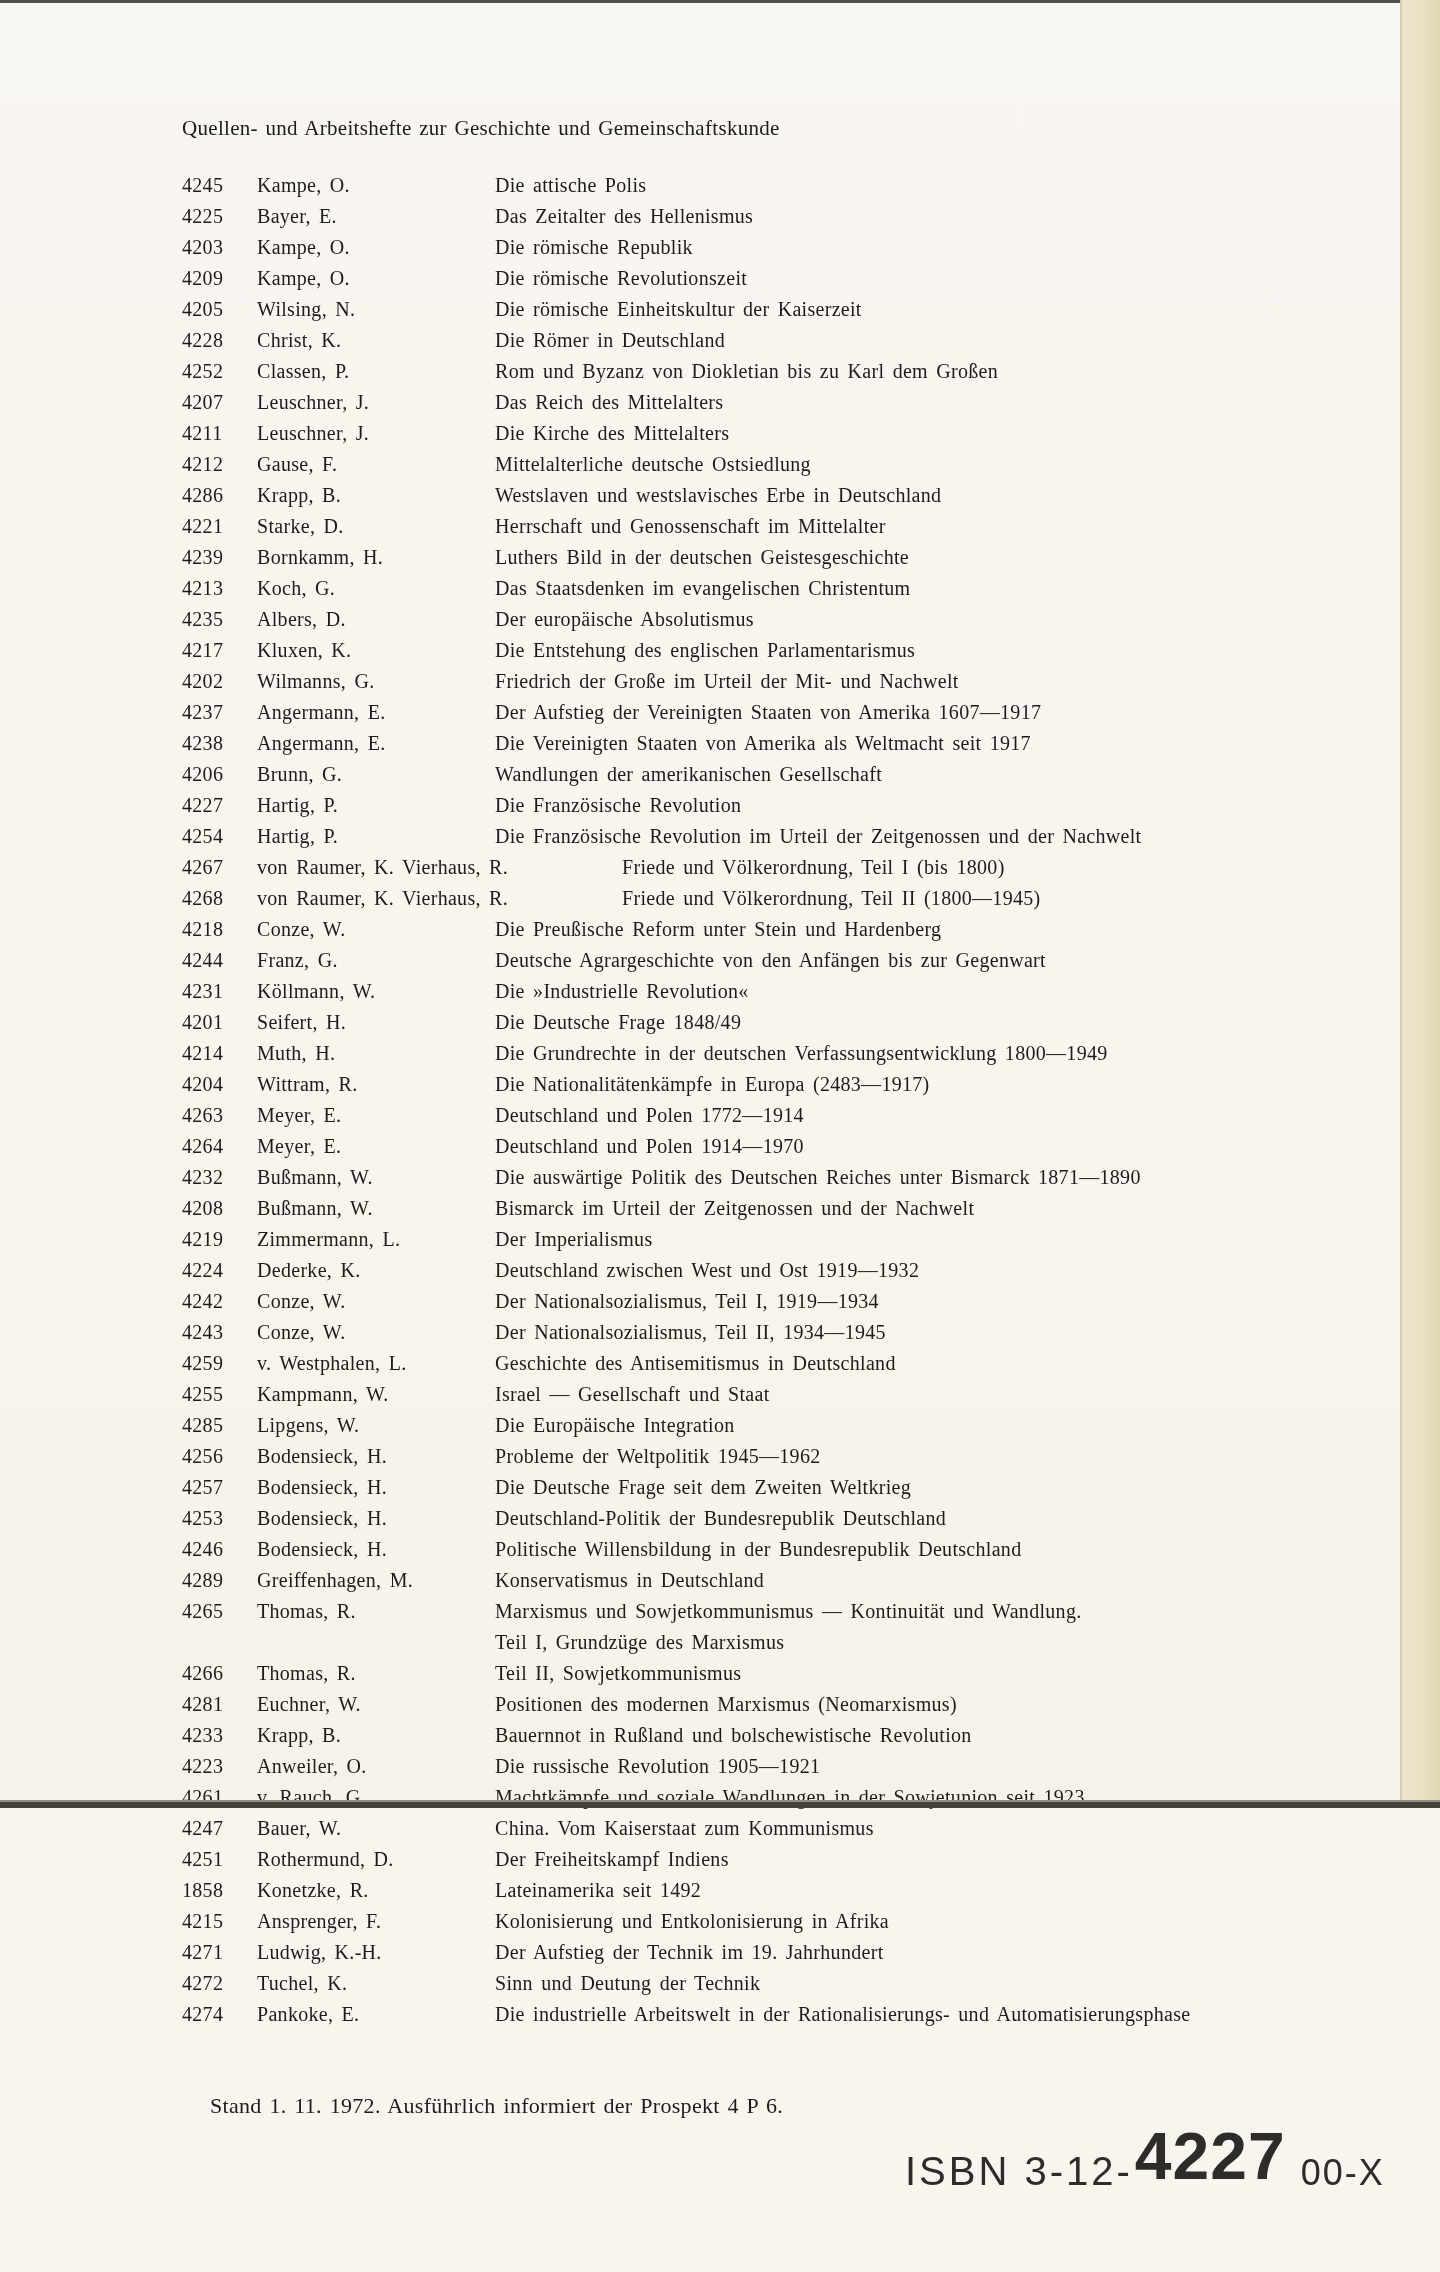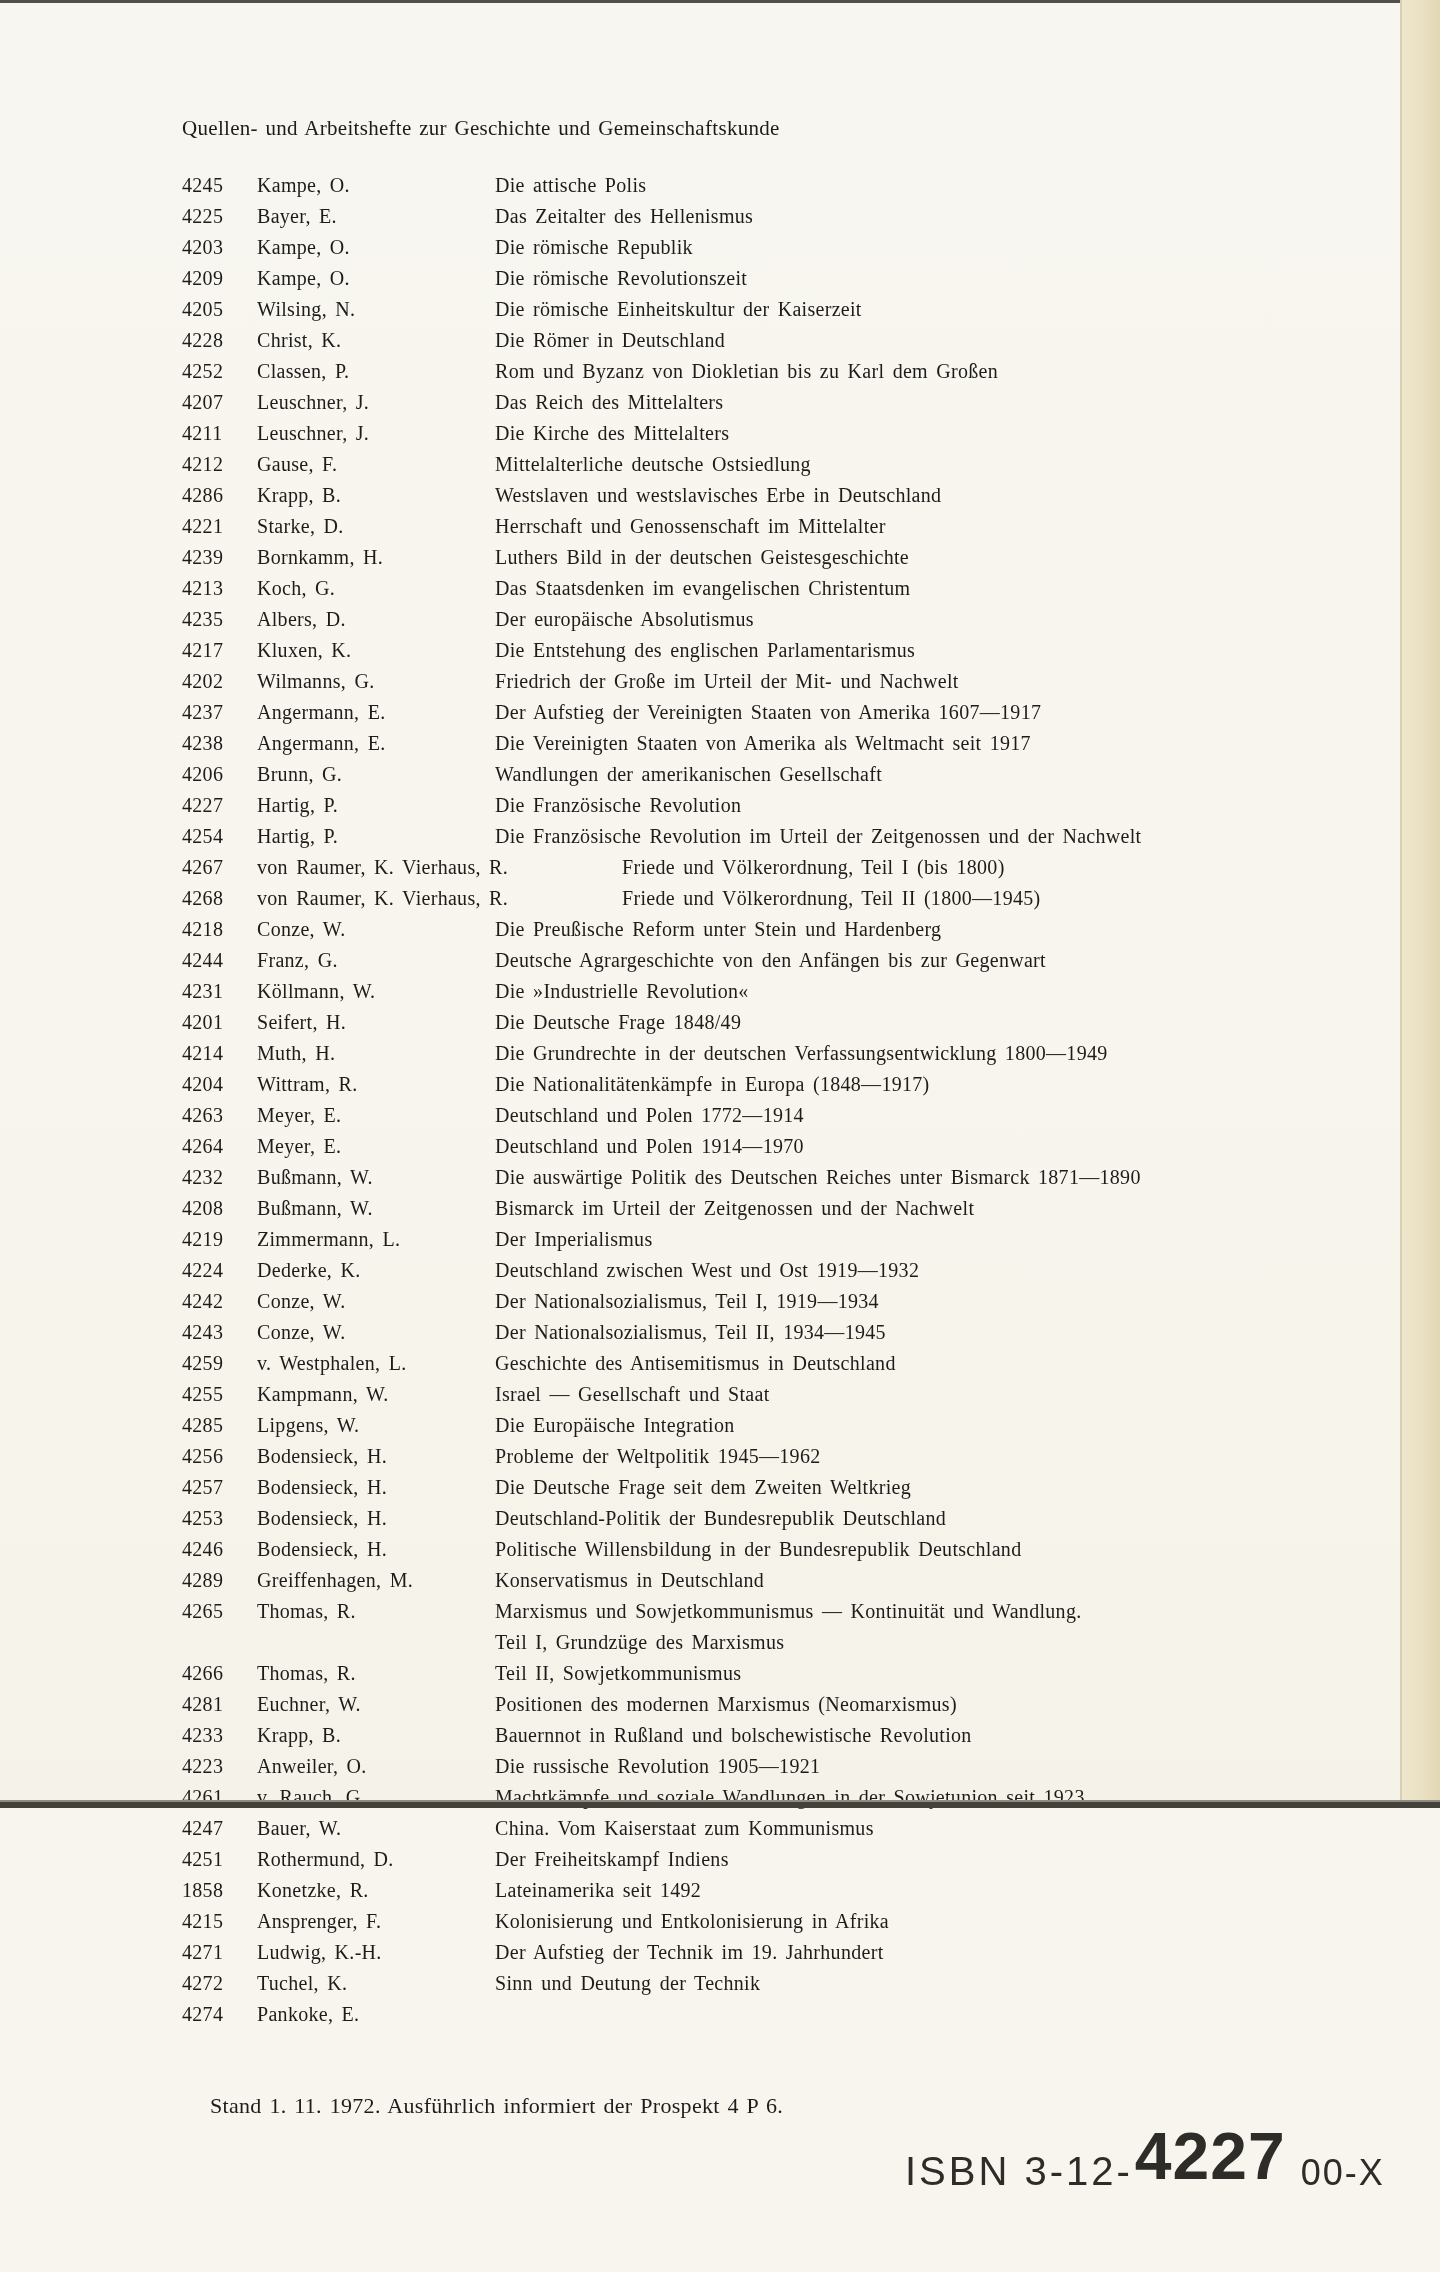--- a/index.html
+++ b/index.html
@@ -257,21 +257,21 @@
         <span class="title">Die Deutsche Frage 1848/49</span>
       </div>
       <div class="row">
         <span class="num">4214</span>
         <span class="author">Muth, H.</span>
         <span class="title">Die Grundrechte in der deutschen Verfassungsentwicklung 1800—1949</span>
       </div>
       <div class="row">
         <span class="num">4204</span>
         <span class="author">Wittram, R.</span>
-        <span class="title">Die Nationalitätenkämpfe in Europa (1848—1917)</span>
+        <span class="title">Die Nationalitätenkämpfe in Europa (2483—1917)</span>
       </div>
       <div class="row">
         <span class="num">4263</span>
         <span class="author">Meyer, E.</span>
         <span class="title">Deutschland und Polen 1772—1914</span>
       </div>
       <div class="row">
         <span class="num">4264</span>
         <span class="author">Meyer, E.</span>
         <span class="title">Deutschland und Polen 1914—1970</span>
@@ -402,20 +402,21 @@
         <span class="title">Der Aufstieg der Technik im 19. Jahrhundert</span>
       </div>
       <div class="row">
         <span class="num">4272</span>
         <span class="author">Tuchel, K.</span>
         <span class="title">Sinn und Deutung der Technik</span>
       </div>
       <div class="row">
         <span class="num">4274</span>
         <span class="author">Pankoke, E.</span>
+        <span class="title">Die industrielle Arbeitswelt in der Rationalisierungs- und Automatisierungsphase</span>
       </div>
     </div>
 
   <div class="footer-note">Stand 1. 11. 1972. Ausführlich informiert der Prospekt 4 P 6.</div>
 
   <div class="isbn-line">
     <span class="isbn-prefix">ISBN 3-12-</span>
     <span class="isbn-bold">4227</span>
     <span class="isbn-suffix">00-X</span>
   </div>

